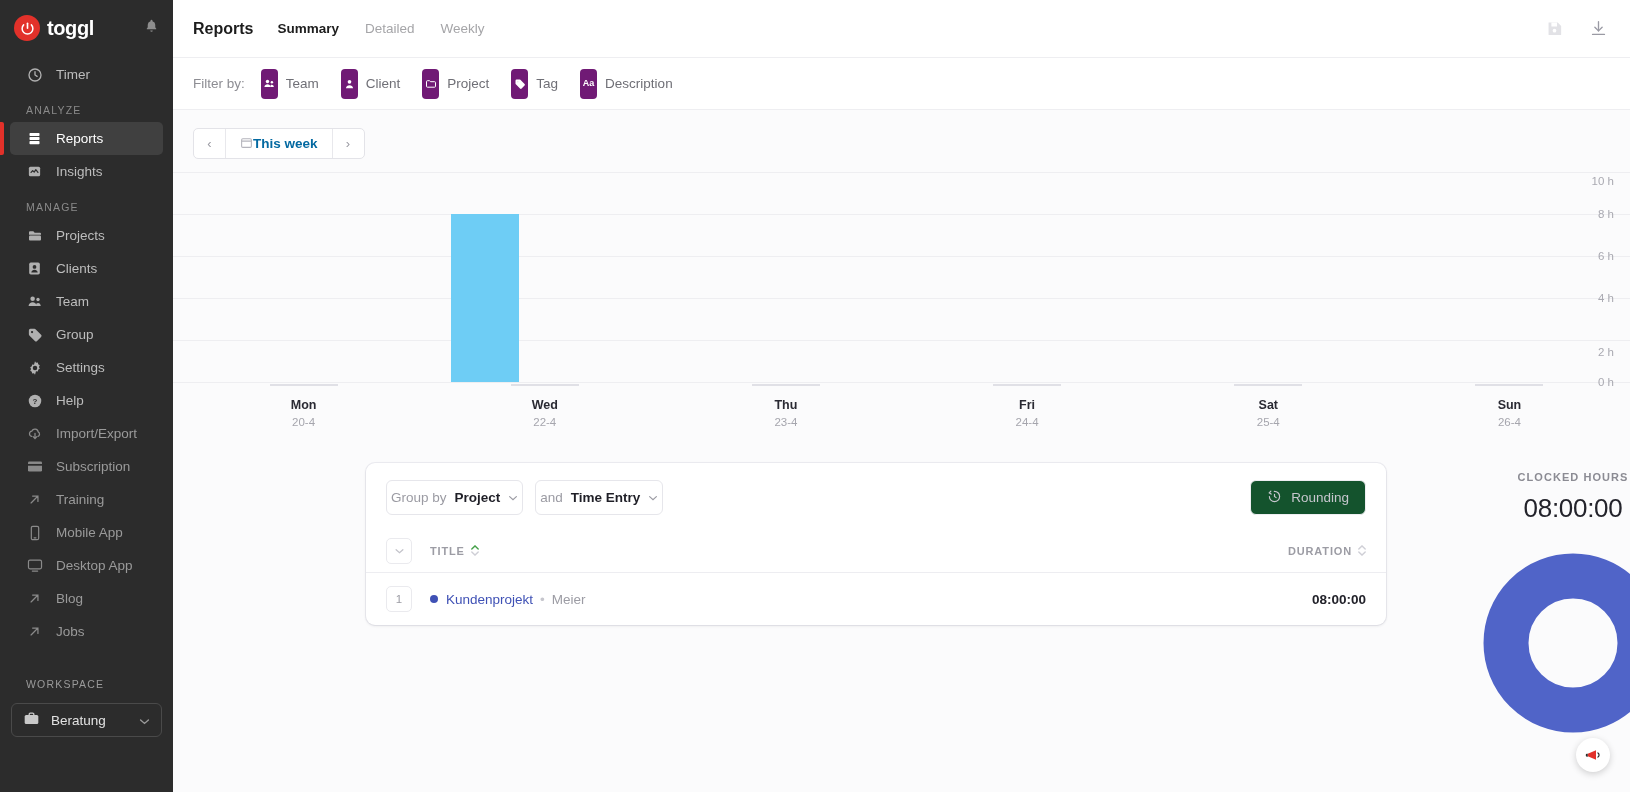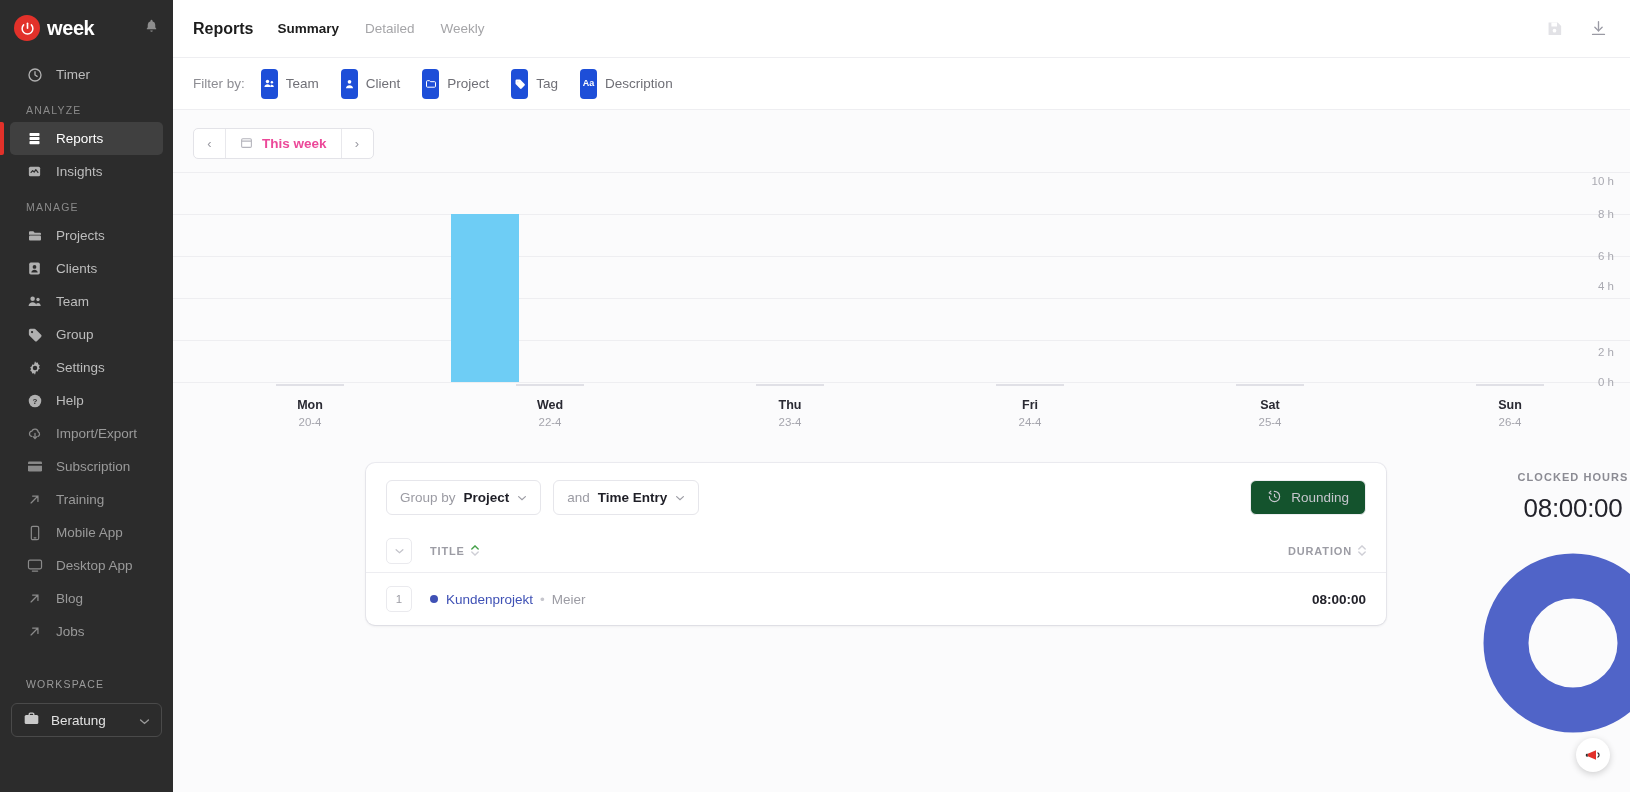--- a/index.html
+++ b/index.html
@@ -74,66 +74,66 @@
     height: 53px; background: #fff; border-top: 1px solid #eeeef1;
     border-bottom: 1px solid #eeeef1;
     display: flex; align-items: center; padding: 0 20px; gap: 0; flex: 0 0 53px;
   }
   .filter-label { font-size: 13.5px; color: #8d8d93; margin-right: 16px; }
   .filter-chip {
     display: flex; align-items: center; gap: 8px; margin-right: 22px;
     color: #6f6f76; font-size: 13.5px; cursor: pointer;
   }
   .f-ic {
-    width: 17px; height: 30px; border-radius: 4px; background: #1d4ed8;
+    width: 17px; height: 30px; border-radius: 4px; background: #701a75;
     display: flex; align-items: center; justify-content: center; color: #ffffff;
     font-size: 9px; flex: 0 0 17px;
   }
 
   
   .daterow { padding: 18px 0 0 20px; height: 62px; flex: 0 0 62px; }
   .dategroup { display: inline-flex; height: 31px; border: 1px solid #e3e3e8; border-radius: 5px; background:#fff; overflow: hidden; }
   .dg-btn {
     display: flex; align-items: center; justify-content: center;
     width: 31px; color: #9a9aa2; font-size: 13px; cursor: pointer;
   }
   .dg-mid {
-    display: flex; align-items: center; gap: 9px; padding: 0 14px;
+    display: flex; align-items: center; padding: 0 14px;
     border-left: 1px solid #e8e8ec; border-right: 1px solid #e8e8ec;
-    font-size: 13.5px; color: #ec4899; font-weight: bold; cursor: pointer;
+    font-size: 13.5px; color: #0369a1; font-weight: bold; cursor: pointer;
   }
 
   
   .chart-area { position: relative; height: 282px; flex: 0 0 282px; }
   .grid { position: absolute; left: 0; right: 0; top: 0; height: 210px; }
   .gline { position: absolute; left: 0; right: 0; height: 1px; background: #eeeef1; }
   .ylab {
     position: absolute; right: 16px; font-size: 11.5px; color: #a9a9b1;
     transform: translateY(-50%); white-space: nowrap;
   }
   .bars { position: absolute; left: 0; right: 0; top: 0; height: 210px; display: flex; }
   .daycol { flex: 1; position: relative; display: flex; align-items: flex-end; justify-content: center; }
   .bar { width: 68px; background: #6ecdf5; }
-  .daylabels { position: absolute; left: 17px; right: 0; top: 212px; display: flex; }
+  .daylabels { position: absolute; left: 10px; right: 0; top: 212px; display: flex; }
   .dayl { flex: 1; text-align: center; }
   .dayl .tick { width: 68px; height: 2px; background: #e0e0e6; margin: 0 auto 11px; }
   .dayl .dname { font-size: 12.5px; color: #2a2a33; font-weight: bold; line-height: 17px; }
   .dayl .ddate { font-size: 11.5px; color: #a5a5ad; line-height: 17px; }
 
   
   .lower { position: relative; flex: 1; }
   .panel {
     position: absolute; left: 193px; top: 9px; width: 1020px;
     background: #fff; border-radius: 9px;
     box-shadow: 0 1px 3px rgba(30,30,50,.10), 0 0 0 1px rgba(225,225,233,.55);
   }
   .panel-ctrl { display: flex; align-items: center; padding: 17px 20px 14px 20px; }
   .pill {
     display: inline-flex; align-items: center; gap: 8px; height: 35px;
-    border: 1px solid #e6e6eb; border-radius: 6px; padding: 0 13px;
+    border: 1px solid #e6e6eb; border-radius: 6px; padding: 0 4px;
     font-size: 13.5px; color: #9b9ba3; cursor: pointer; background: #fff;
     margin-right: 12px;
   }
   .pill b { color: #1f1f27; font-weight: bold; }
   .pill .chev { color: #9b9ba3; font-size: 10px; }
   .rounding {
     margin-left: auto; display: inline-flex; align-items: center; gap: 9px;
     height: 35px; border: 1px solid #eeeef2; border-radius: 6px; padding: 0 16px;
     font-size: 13.5px; color: #c6c6cd; background: #14532d; cursor: pointer;
   }
@@ -187,21 +187,21 @@
 
   <aside class="sidebar">
     <div class="sb-top">
       <div class="logo-wrap">
         <span class="logo-mark">
           <svg width="15" height="15" viewBox="0 0 24 24" fill="none" stroke="#fff" stroke-width="2.6" stroke-linecap="round">
             <path d="M12 3.5 V 11.5"></path>
             <path d="M18.2 6.2 A 8.6 8.6 0 1 1 5.8 6.2" stroke-width="2.4"></path>
           </svg>
         </span>
-        <span class="logo-text">week</span>
+        <span class="logo-text">toggl</span>
       </div>
       <span class="bell">
         <svg width="15" height="16" viewBox="0 0 24 24" fill="#8e8e8e">
           <path d="M12 2a1.6 1.6 0 00-1.6 1.6v.7A6 6 0 006 10v4l-1.6 2.2a.7.7 0 00.56 1.1h14.1a.7.7 0 00.56-1.1L18 14v-4a6 6 0 00-4.4-5.7v-.7A1.6 1.6 0 0012 2z"></path>
           <path d="M10 19a2 2 0 004 0z"></path>
         </svg>
       </span>
     </div>
 
     <div class="sb-scroll">
@@ -486,21 +486,21 @@
 
     <div class="chart-area">
       <div class="grid" id="grid">
           <div class="gline" style="top: 0px;"></div>
           <div class="ylab" style="top: 9px;">10 h</div>
           <div class="gline" style="top: 42px;"></div>
           <div class="ylab" style="top: 42px;">8 h</div>
           <div class="gline" style="top: 84px;"></div>
           <div class="ylab" style="top: 84px;">6 h</div>
           <div class="gline" style="top: 126px;"></div>
-          <div class="ylab" style="top: 114px;">4 h</div>
+          <div class="ylab" style="top: 126px;">4 h</div>
           <div class="gline" style="top: 168px;"></div>
           <div class="ylab" style="top: 180px; margin-left: 44px;">2 h</div>
           <div class="gline" style="top: 210px;"></div>
           <div class="ylab" style="top: 210px;">0 h</div>
         </div>
       <div class="bars" id="bars">
           <div class="daycol"></div>
           <div class="daycol">
             <div class="bar" title="Tue" style="height: 168px; background: rgb(110, 205, 245);"></div>
           </div>

